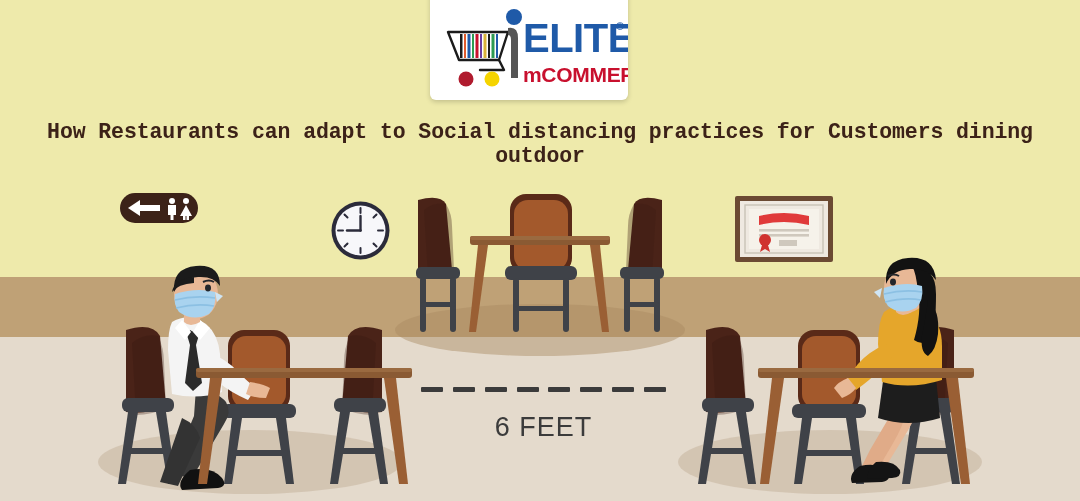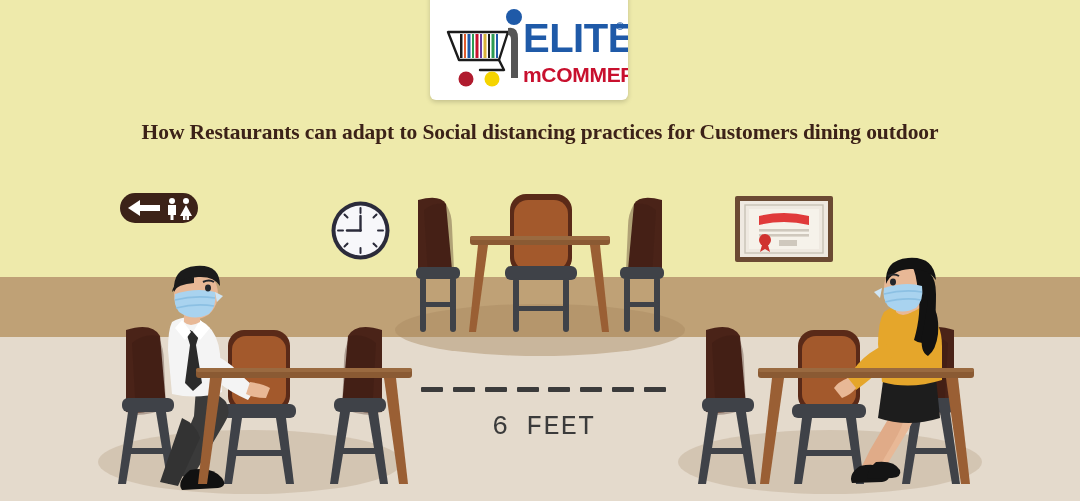--- a/index.html
+++ b/index.html
@@ -13,33 +13,33 @@
 
   
   .logo-card{position:absolute;left:430px;top:-8px;width:198px;height:108px;background:#fff;
              border-bottom-left-radius:6px;border-bottom-right-radius:6px;
              box-shadow:0 2px 5px rgba(0,0,0,.18);}
   .logo-inner{position:absolute;left:0;top:8px;width:198px;height:100px;}
 
   
   .title{position:absolute;left:0;top:120px;width:1080px;text-align:center;
          font-size:21.5px;font-weight:bold;color:#3c2218;letter-spacing:-0.1px;
-         font-family:Liberation Serif, serif;}
+         font-family:Liberation Mono, monospace;}
 
   
   .sign{position:absolute;left:120px;top:193px;width:78px;height:30px;}
   .clock{position:absolute;left:329px;top:199px;width:63px;height:63px;}
   .cert{position:absolute;left:735px;top:196px;width:98px;height:66px;}
 
   
   .dashline{position:absolute;left:421px;top:386px;width:245px;height:6px;display:flex;
             justify-content:space-between;align-items:center;}
   .dashline span{display:block;width:22px;height:5px;background:#3b3b3b;border-radius:1px;}
   .feet{position:absolute;left:421px;top:412px;width:245px;text-align:center;
-        font-size:27px;color:#3b3b3b;letter-spacing:1px;font-family:Liberation Mono, monospace;}
+        font-size:27px;color:#3b3b3b;letter-spacing:1px;font-family:Liberation Sans, sans-serif;}
 
   .scene{position:absolute;left:0;top:0;width:1080px;height:501px;}
 </style>
 </head>
 <body>
 
 <div class="stage">
 
   <div class="wall"></div>
   <div class="band"></div>

